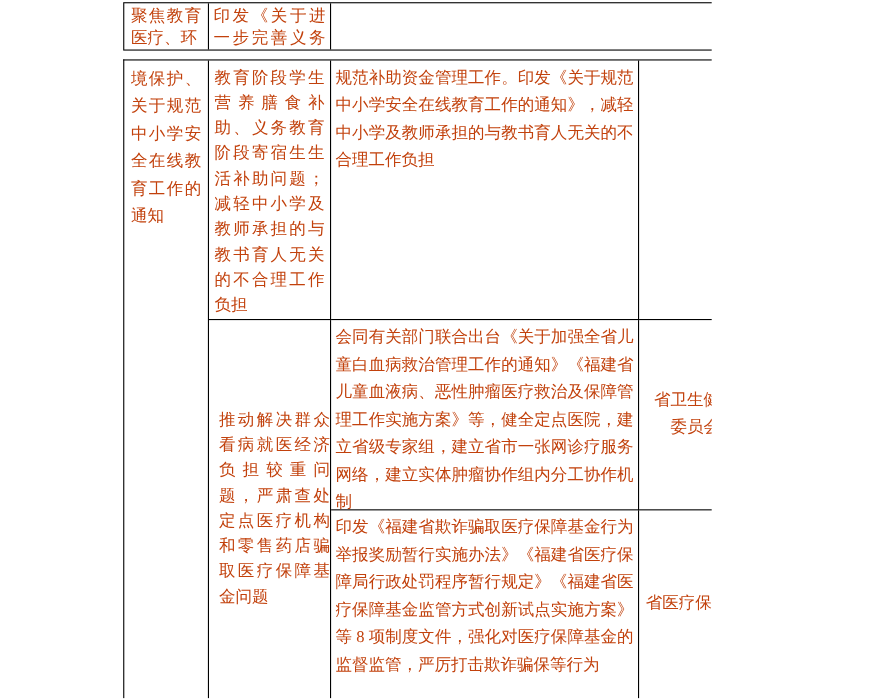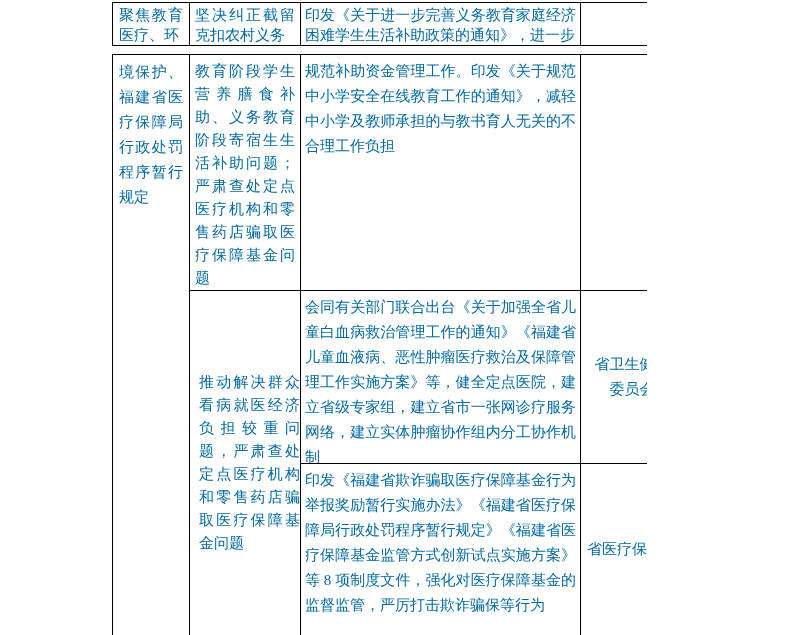--- a/index.html
+++ b/index.html
@@ -7,21 +7,21 @@
     padding: 0;
     background: #ffffff;
   }
   .page {
     position: relative;
     width: 647px;
     height: 635px;
     background: #ffffff;
     overflow: hidden;
     font-family: "Liberation Serif", "DejaVu Serif", serif;
-    color: #0369a1;
+    color: #c2410c;
     font-size: 15px;
   }
   
   .frag {
     position: absolute;
     left: 112px;
     width: 572px;
     box-sizing: border-box;
     border: 1px solid #000000;
     display: grid;
@@ -74,36 +74,33 @@
 </style>
 </head>
 <body>
 
 <div class="page">
 
   <div class="frag frag1">
     <div class="cell br c1pad">
       <div class="txt-block">聚焦教育医疗、环</div>
     </div>
-    <div class="cell br c2pad">
-      <div class="txt-block">坚决纠正截留克扣农村义务</div>
-    </div>
     <div class="cell br c3pad">
       <div class="txt-block">印发《关于进一步完善义务教育家庭经济困难学生生活补助政策的通知》，进一步</div>
     </div>
   </div>
 
   <div class="frag frag2">
 
     <div class="cell br c1pad cell-focus" style="grid-column:1; grid-row:1 / 4;">
-      <div class="txt-block">境保护、福建省医疗保障局行政处罚程序暂行规定</div>
+      <div class="txt-block">境保护、关于规范中小学安全在线教育工作的通知</div>
     </div>
 
     <div class="cell br bb c2pad cell-issue-top" style="grid-column:2; grid-row:1;">
-      <div class="txt-block">教育阶段学生营养膳食补助、义务教育阶段寄宿生生活补助问题；严肃查处定点医疗机构和零售药店骗取医疗保障基金问题</div>
+      <div class="txt-block">教育阶段学生营养膳食补助、义务教育阶段寄宿生生活补助问题；减轻中小学及教师承担的与教书育人无关的不合理工作负担</div>
     </div>
 
     <div class="cell br v-center cell-issue-mid" style="grid-column:2; grid-row:2 / 4;">
       <div class="txt-block">推动解决群众看病就医经济负担较重问题，严肃查处定点医疗机构和零售药店骗取医疗保障基金问题</div>
     </div>
 
     <div class="cell br bb c3pad cell-measure" style="grid-column:3; grid-row:1;">
       <div class="txt-block">规范补助资金管理工作。印发《关于规范中小学安全在线教育工作的通知》，减轻中小学及教师承担的与教书育人无关的不合理工作负担</div>
     </div>
 

